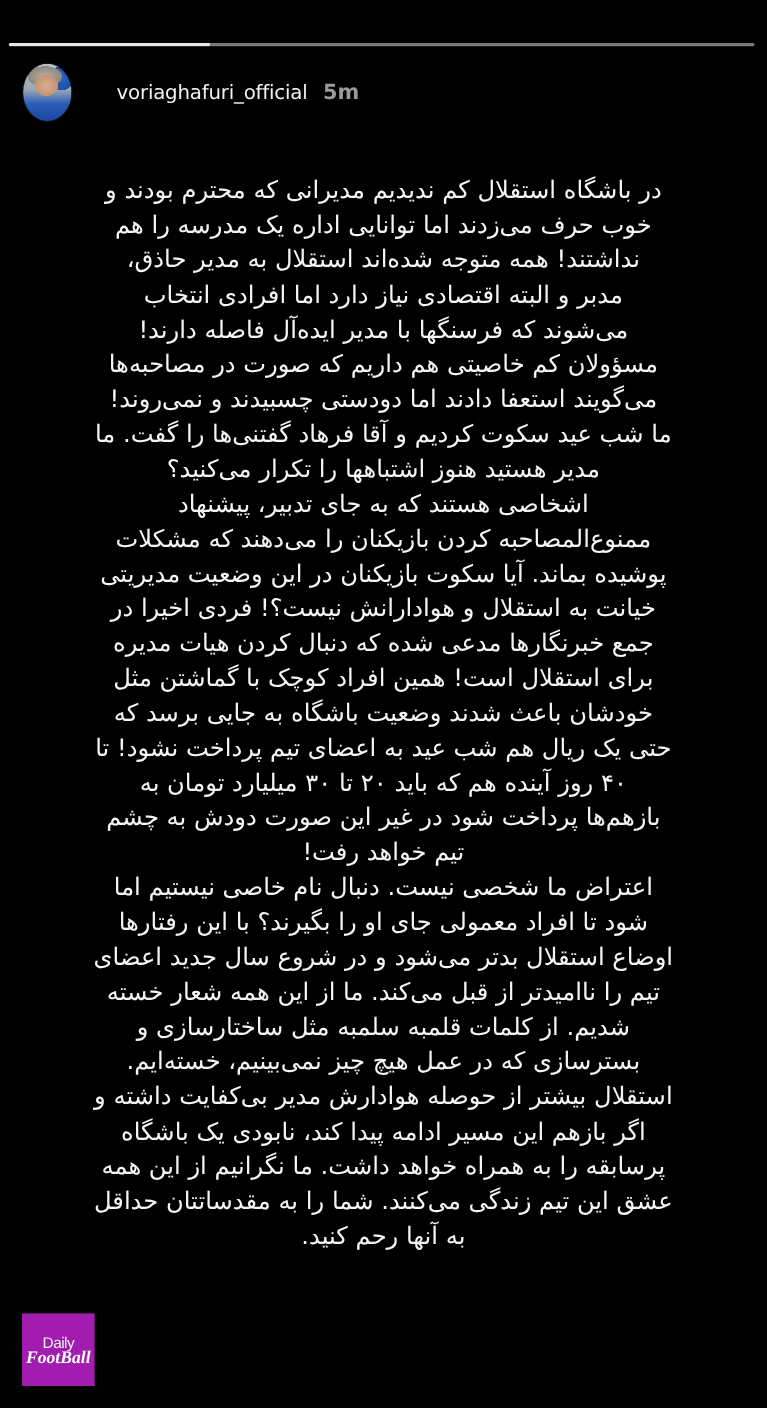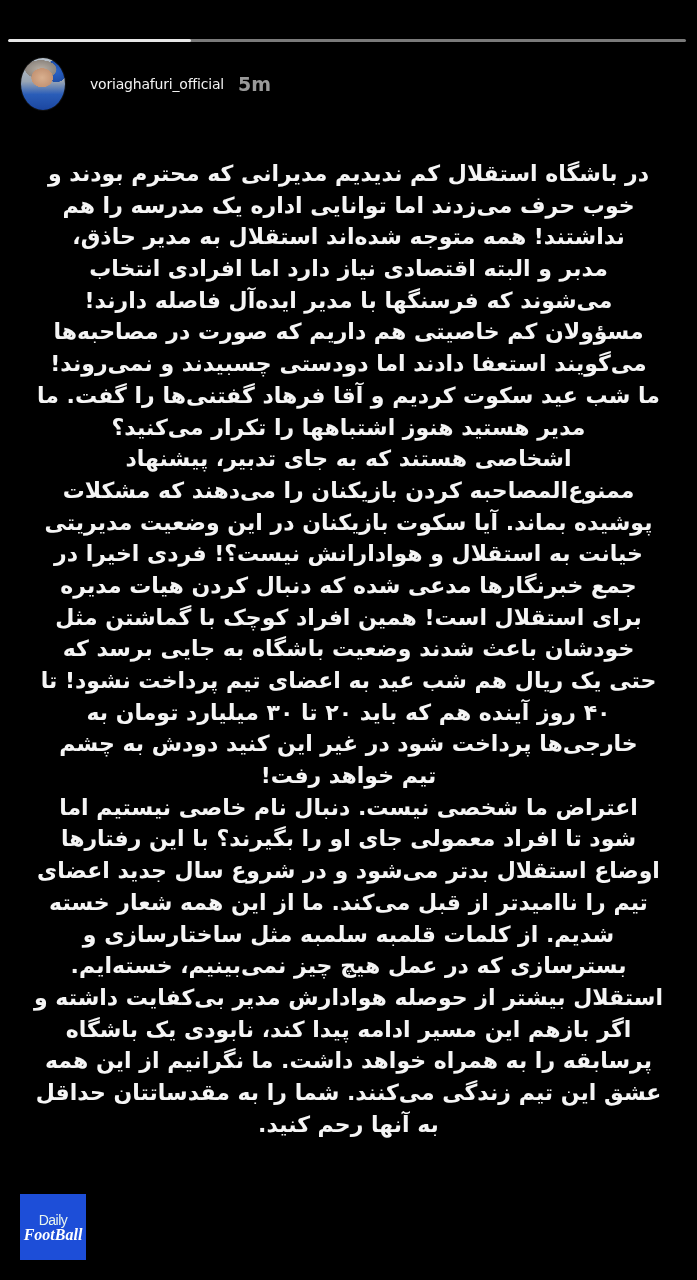--- a/index.html
+++ b/index.html
@@ -47,57 +47,57 @@
       border-radius: 50%;
       background:
         radial-gradient(ellipse 40% 30% at 48% 38%, #d9b08f 0%, #c49474 60%, transparent 62%),
         radial-gradient(ellipse 50% 25% at 45% 22%, #b9b0a6 0%, #8e8780 70%, transparent 72%),
         radial-gradient(ellipse 35% 30% at 80% 25%, #2b63c7 0%, #1f4fa8 70%, transparent 72%),
         linear-gradient(180deg, #b8c2cc 0%, #9aa6b4 45%, #2a5db8 70%, #1b46a0 100%);
       box-shadow: 0 0 0 1px #111;
       flex: 0 0 auto;
     }
     .username {
-      margin-left: 25px;
+      margin-left: 41px;
       font-family: "DejaVu Sans", sans-serif;
-      font-size: 14px;
+      font-size: 18px;
       color: #f2f2f2;
       letter-spacing: -0.2px;
     }
     .timestamp {
       margin-left: 14px;
       font-size: 19px;
       color: #9a9a9a;
       font-weight: bold;
     }
     .story-text {
       position: absolute;
       left: 20px;
       top: 158px;
       width: 657px;
       direction: rtl;
       text-align: center;
       font-family: "DejaVu Sans", sans-serif;
-      font-weight: bold;
+      font-weight: normal;
       font-size: 22px;
       line-height: 31.7px;
       color: #f5f5f5;
     }
     .story-line {
       display: block;
       white-space: nowrap;
       height: 31.7px;
     }
     .watermark {
       position: absolute;
       left: 20px;
       top: 1194px;
       width: 66px;
       height: 66px;
-      background: #1d4ed8;
+      background: #a21caf;
       display: flex;
       flex-direction: column;
       align-items: center;
       justify-content: center;
       text-align: center;
     }
     .watermark-top {
       font-family: "Liberation Sans", sans-serif;
       font-size: 14px;
       color: #e8f5ee;
@@ -138,21 +138,21 @@
   <span class="story-line">مدیر هستید هنوز اشتباهها را تکرار می‌کنید؟</span>
   <span class="story-line">اشخاصی هستند که به جای تدبیر، پیشنهاد</span>
   <span class="story-line">ممنوع‌المصاحبه کردن بازیکنان را می‌دهند که مشکلات</span>
   <span class="story-line">پوشیده بماند. آیا سکوت بازیکنان در این وضعیت مدیریتی</span>
   <span class="story-line">خیانت به استقلال و هوادارانش نیست؟! فردی اخیرا در</span>
   <span class="story-line">جمع خبرنگارها مدعی شده که دنبال کردن هیات مدیره</span>
   <span class="story-line">برای استقلال است! همین افراد کوچک با گماشتن مثل</span>
   <span class="story-line">خودشان باعث شدند وضعیت باشگاه به جایی برسد که</span>
   <span class="story-line">حتی یک ریال هم شب عید به اعضای تیم پرداخت نشود! تا</span>
   <span class="story-line">۴۰ روز آینده هم که باید ۲۰ تا ۳۰ میلیارد تومان به</span>
-  <span class="story-line">خارجی‌ها پرداخت شود در غیر این کنید دودش به چشم</span>
+  <span class="story-line">بازهم‌ها پرداخت شود در غیر این صورت دودش به چشم</span>
   <span class="story-line">تیم خواهد رفت!</span>
   <span class="story-line">اعتراض ما شخصی نیست. دنبال نام خاصی نیستیم اما</span>
   <span class="story-line">شود تا افراد معمولی جای او را بگیرند؟ با این رفتارها</span>
   <span class="story-line">اوضاع استقلال بدتر می‌شود و در شروع سال جدید اعضای</span>
   <span class="story-line">تیم را ناامیدتر از قبل می‌کند. ما از این همه شعار خسته</span>
   <span class="story-line">شدیم. از کلمات قلمبه سلمبه مثل ساختارسازی و</span>
   <span class="story-line">بسترسازی که در عمل هیچ چیز نمی‌بینیم، خسته‌ایم.</span>
   <span class="story-line">استقلال بیشتر از حوصله هوادارش مدیر بی‌کفایت داشته و</span>
   <span class="story-line">اگر بازهم این مسیر ادامه پیدا کند، نابودی یک باشگاه</span>
   <span class="story-line">پرسابقه را به همراه خواهد داشت. ما نگرانیم از این همه</span>

